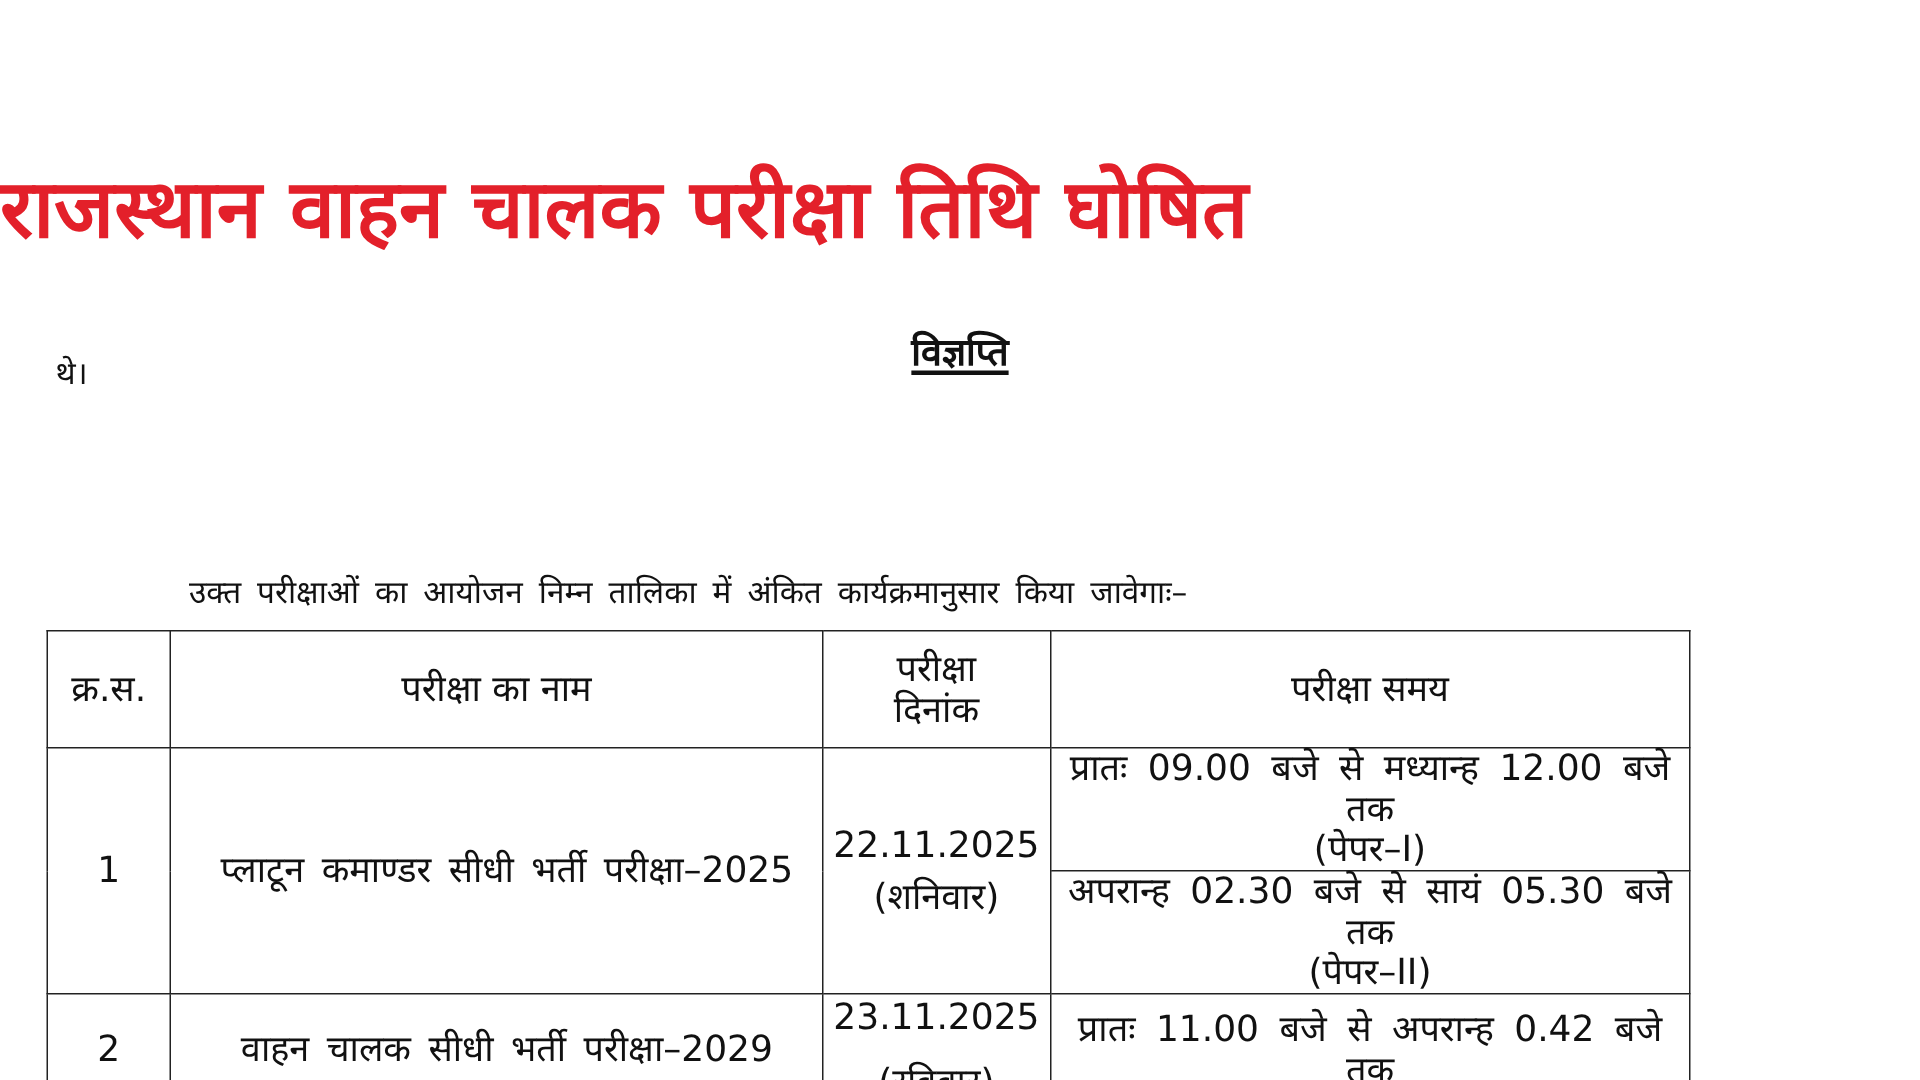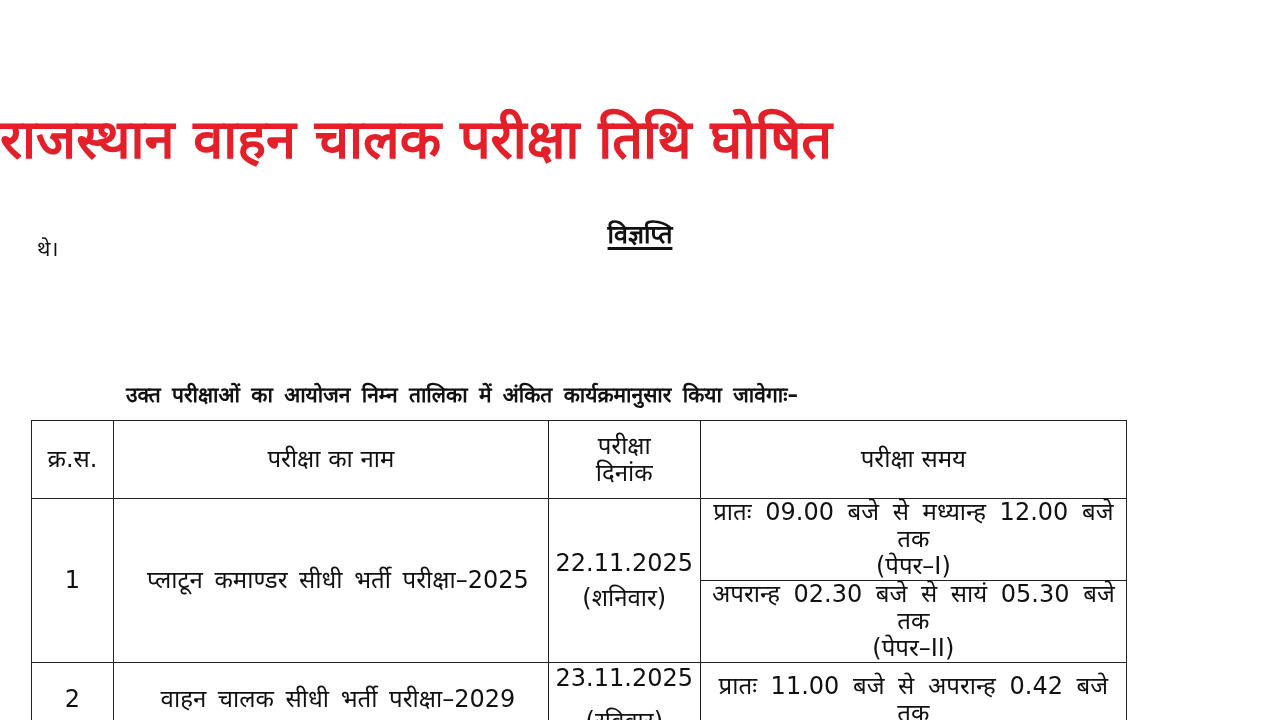--- a/index.html
+++ b/index.html
@@ -28,21 +28,21 @@
     position: absolute; left: 37px; top: 236px; width: 1204px;
     font-size: 21px; line-height: 27px; text-align: justify;
     text-align-last: auto; font-family: "DejaVu Sans", sans-serif;
     word-spacing: 6px;
   }
   .para .ln { display: block; text-align: justify; text-align-last: justify; white-space: nowrap; }
   .para .ln.last { text-align-last: left; }
   .intro {
     position: absolute; left: 126px; top: 382px;
     font-size: 21px; line-height: 27px; font-family: "DejaVu Sans", sans-serif;
-    word-spacing: 4px; white-space: nowrap; font-weight: bold;
+    word-spacing: 4px; white-space: nowrap;
   }
   table.sched {
     position: absolute; left: 31px; top: 420px;
     border-collapse: collapse; width: 1096px;
     font-family: "DejaVu Sans", sans-serif; font-size: 24px;
   }
   table.sched td, table.sched th {
     border: 1.5px solid #222; padding: 0; font-weight: normal;
     text-align: center; vertical-align: middle; line-height: 27px;
   }

